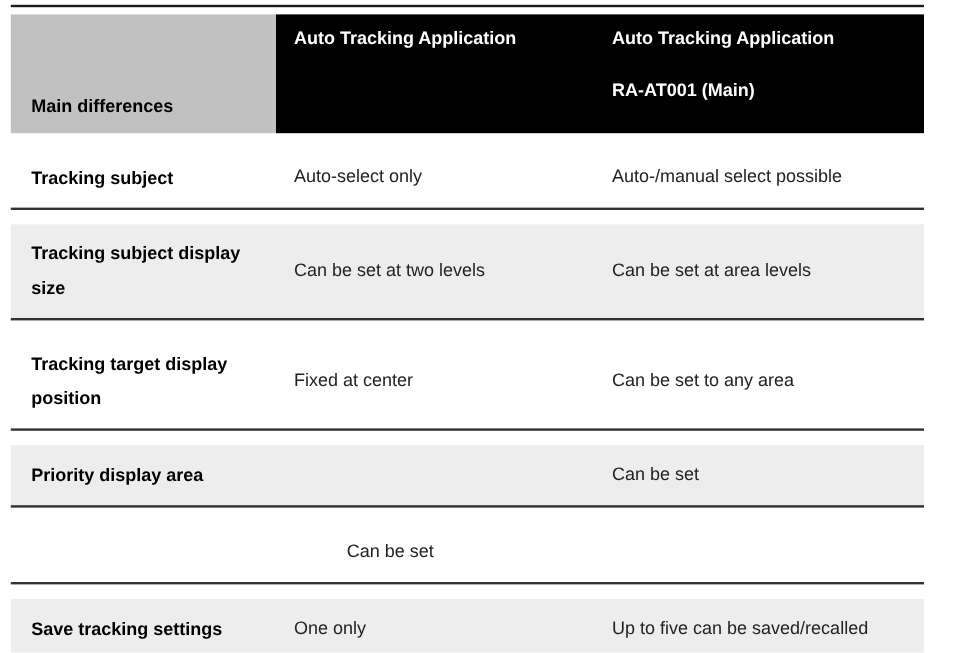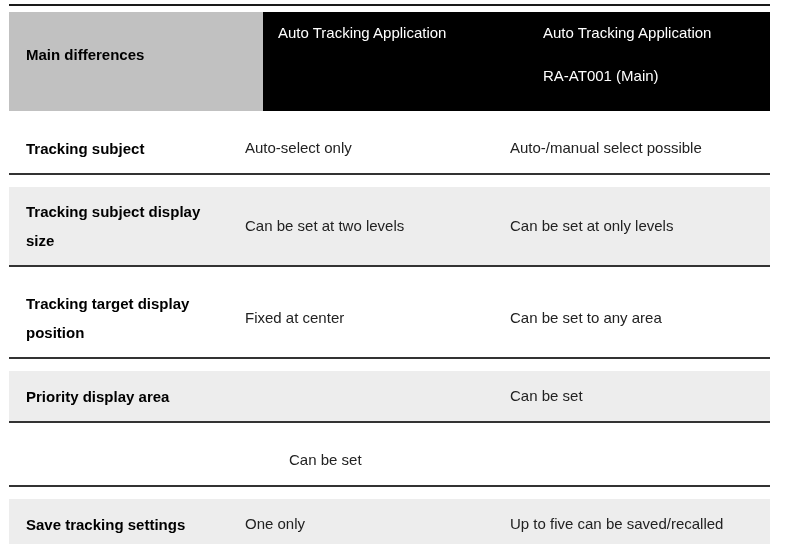--- a/index.html
+++ b/index.html
@@ -23,30 +23,30 @@
   .tablewrap{
     position:absolute;left:9px;top:4px;width:761px;
   }
   .top-rule{
     height:2px;background:#1a1a1a;margin-bottom:6px;
   }
   .header{
     display:flex;height:99px;
   }
   .corner{
-    width:254px;box-sizing:border-box;
+    width:221px;box-sizing:border-box;
     background:var(--header-label-bg);
-    display:flex;align-items:center;
+    display:flex;align-items:flex-end;
     padding:0 8px 14px 17px;
     font-size:15px;font-weight:bold;color:var(--label-text);
   }
   .hcol{
     width:265px;box-sizing:border-box;
     background:var(--header-bg);color:var(--header-text);
-    font-size:15px;font-weight:normal;
+    font-size:15px;font-weight:bold;
     padding:11px 8px 0 15px;
   }
   .hcol.last{flex:1;}
   .hline{line-height:19px;}
   .hline2{margin-top:24px;}
   .body .row{
     display:flex;align-items:center;
     min-height:50px;
     border-bottom:2px solid var(--rule);
     background:var(--row-bg);
@@ -92,21 +92,21 @@
 
     <div class="body" id="table-body">
         <div class="row">
           <div class="cell-label">Tracking subject</div>
           <div class="cell-lite">Auto-select only</div>
           <div class="cell-paid">Auto-/manual select possible</div>
         </div>
         <div class="row">
           <div class="cell-label">Tracking subject display size</div>
           <div class="cell-lite">Can be set at two levels</div>
-          <div class="cell-paid">Can be set at only levels</div>
+          <div class="cell-paid">Can be set at area levels</div>
         </div>
         <div class="row">
           <div class="cell-label">Tracking target display position</div>
           <div class="cell-lite">Fixed at center</div>
           <div class="cell-paid">Can be set to any area</div>
         </div>
         <div class="row">
           <div class="cell-label">Priority display area</div>
           <div class="cell-lite"></div>
           <div class="cell-paid">Can be set</div>

